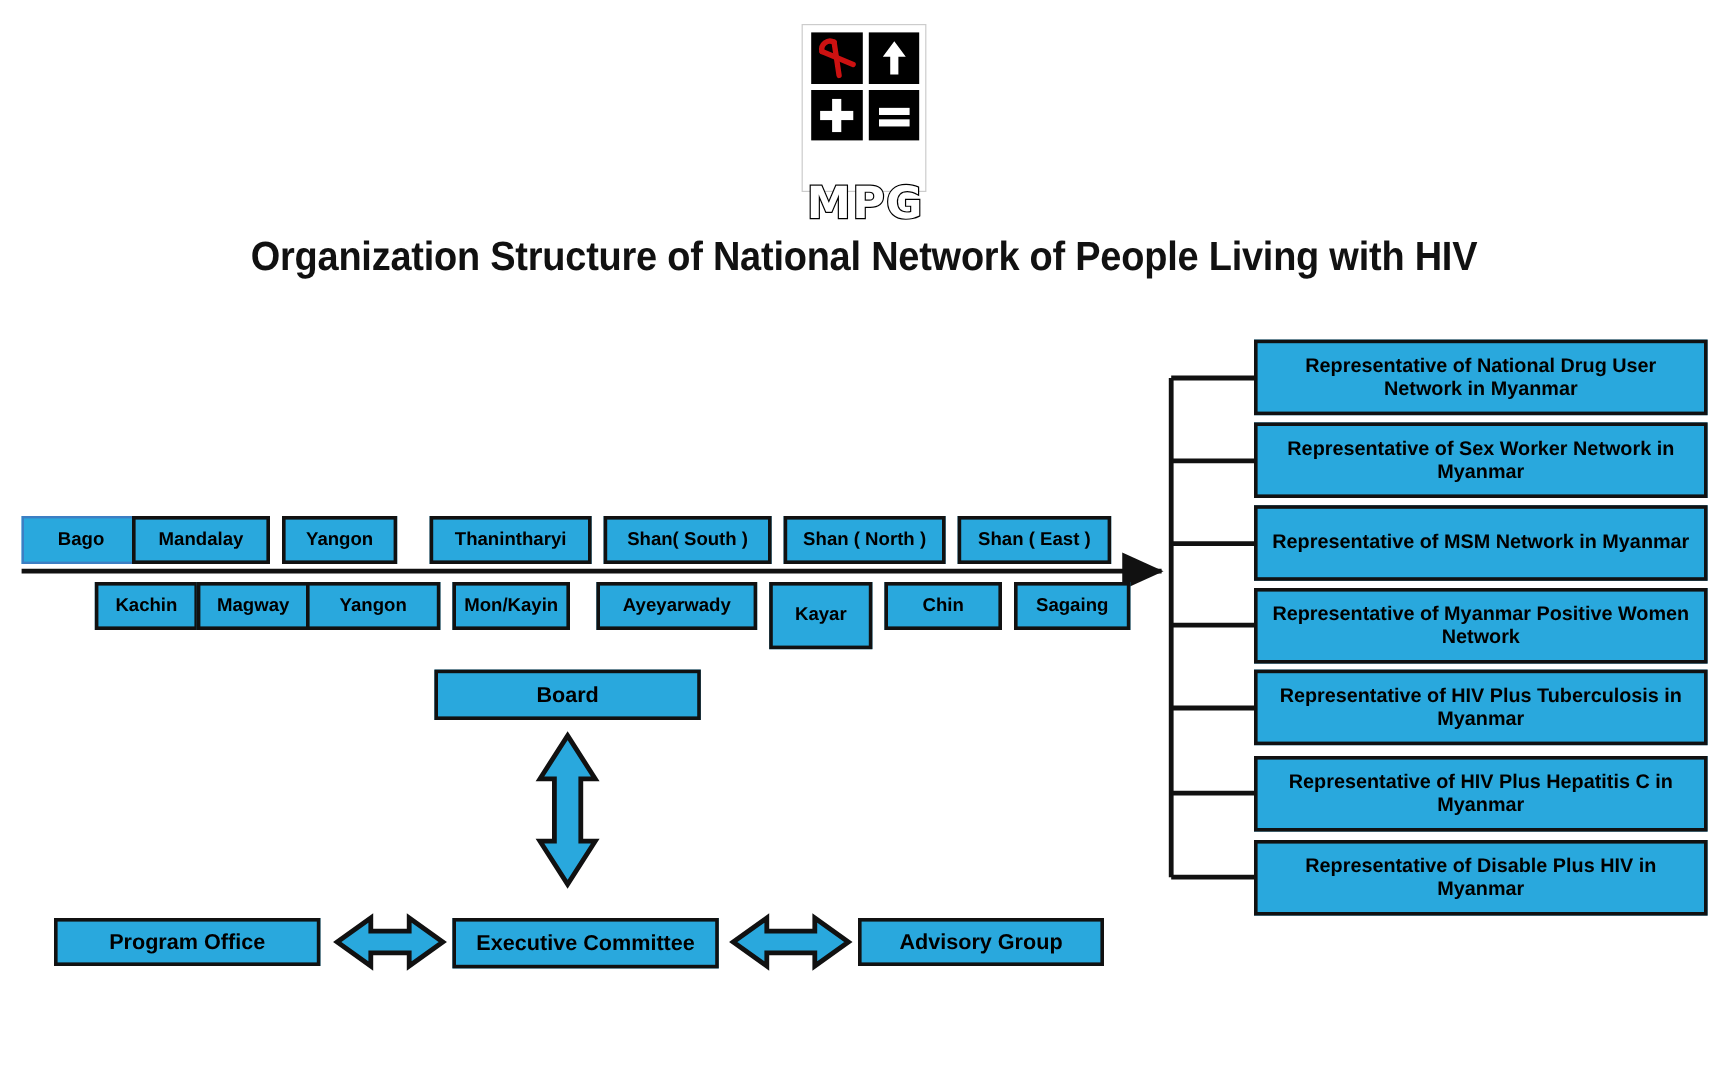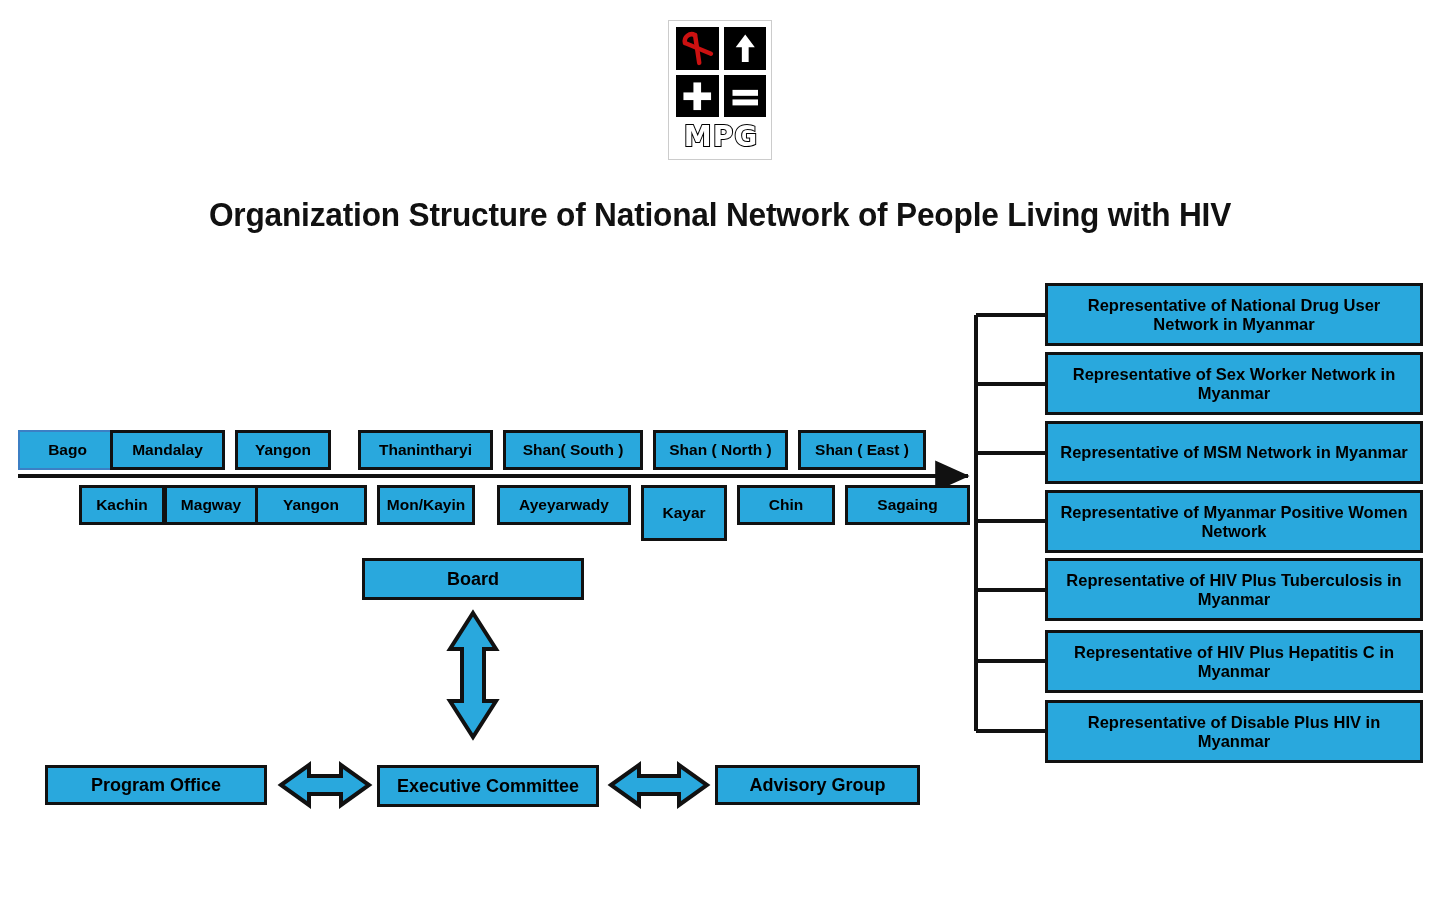--- a/index.html
+++ b/index.html
@@ -42,26 +42,27 @@
   }
   .logo-cell svg { display: block; width: 100%; height: 100%; }
   #logo-word {
     width: 90px;
     height: 40px;
     display: flex;
     align-items: center;
     justify-content: center;
     font-family: "DejaVu Sans", sans-serif;
     font-weight: 700;
-    font-size: 28px;
+    font-size: 37px;
     letter-spacing: 1px;
     color: #ffffff;
     -webkit-text-stroke: 2px #000000;
     paint-order: stroke fill;
     line-height: 1;
+    margin-top: 32px;
   }
 
   
   #page-title {
     position: absolute;
     left: 0;
     top: 195px;
     width: 1440px;
     text-align: center;
     font-family: "Liberation Sans", sans-serif;
@@ -191,21 +192,21 @@
 <div class="node region" style="left:653px; top:430px; width:135px; height:40px;">Shan ( North )</div>
 <div class="node region" style="left:798px; top:430px; width:128px; height:40px;">Shan ( East )</div>
 
 <div class="node region" style="left:55px;  top:485px; width:86px;  height:40px;margin-left:24px;">Kachin</div>
 <div class="node region" style="left:164px; top:485px; width:94px;  height:40px;">Magway</div>
 <div class="node region" style="left:255px; top:485px; width:112px; height:40px;">Yangon</div>
 <div class="node region" style="left:377px; top:485px; width:98px; height:40px;">Mon/Kayin</div>
 <div class="node region" style="left:497px; top:485px; width:134px; height:40px;">Ayeyarwady</div>
 <div class="node region" style="left:641px; top:485px; width:86px;  height:56px;">Kayar</div>
 <div class="node region" style="left:737px; top:485px; width:98px;  height:40px;">Chin</div>
-<div class="node region" style="left:845px; top:485px; width:125px; height:40px;">Sagaing</div>
+<div class="node region" style="left:845px; top:485px; width:97px; height:40px;">Sagaing</div>
 
 <div class="node rep" style="left:1045px; top:283px; width:378px; height:63px;">Representative of National Drug User Network in Myanmar</div>
 <div class="node rep" style="left:1045px; top:352px; width:378px; height:63px;">Representative of Sex Worker Network in Myanmar</div>
 <div class="node rep" style="left:1045px; top:421px; width:378px; height:63px;">Representative of MSM Network in Myanmar</div>
 <div class="node rep" style="left:1045px; top:490px; width:378px; height:63px;">Representative of Myanmar Positive Women Network</div>
 <div class="node rep" style="left:1045px; top:558px; width:378px; height:63px;">Representative of HIV Plus Tuberculosis in Myanmar</div>
 <div class="node rep" style="left:1045px; top:630px; width:378px; height:63px;">Representative of HIV Plus Hepatitis C in Myanmar</div>
 <div class="node rep" style="left:1045px; top:700px; width:378px; height:63px;">Representative of Disable Plus HIV in Myanmar</div>
 
 <div class="node core" style="left:362px; top:558px; width:222px; height:42px;">Board</div>

